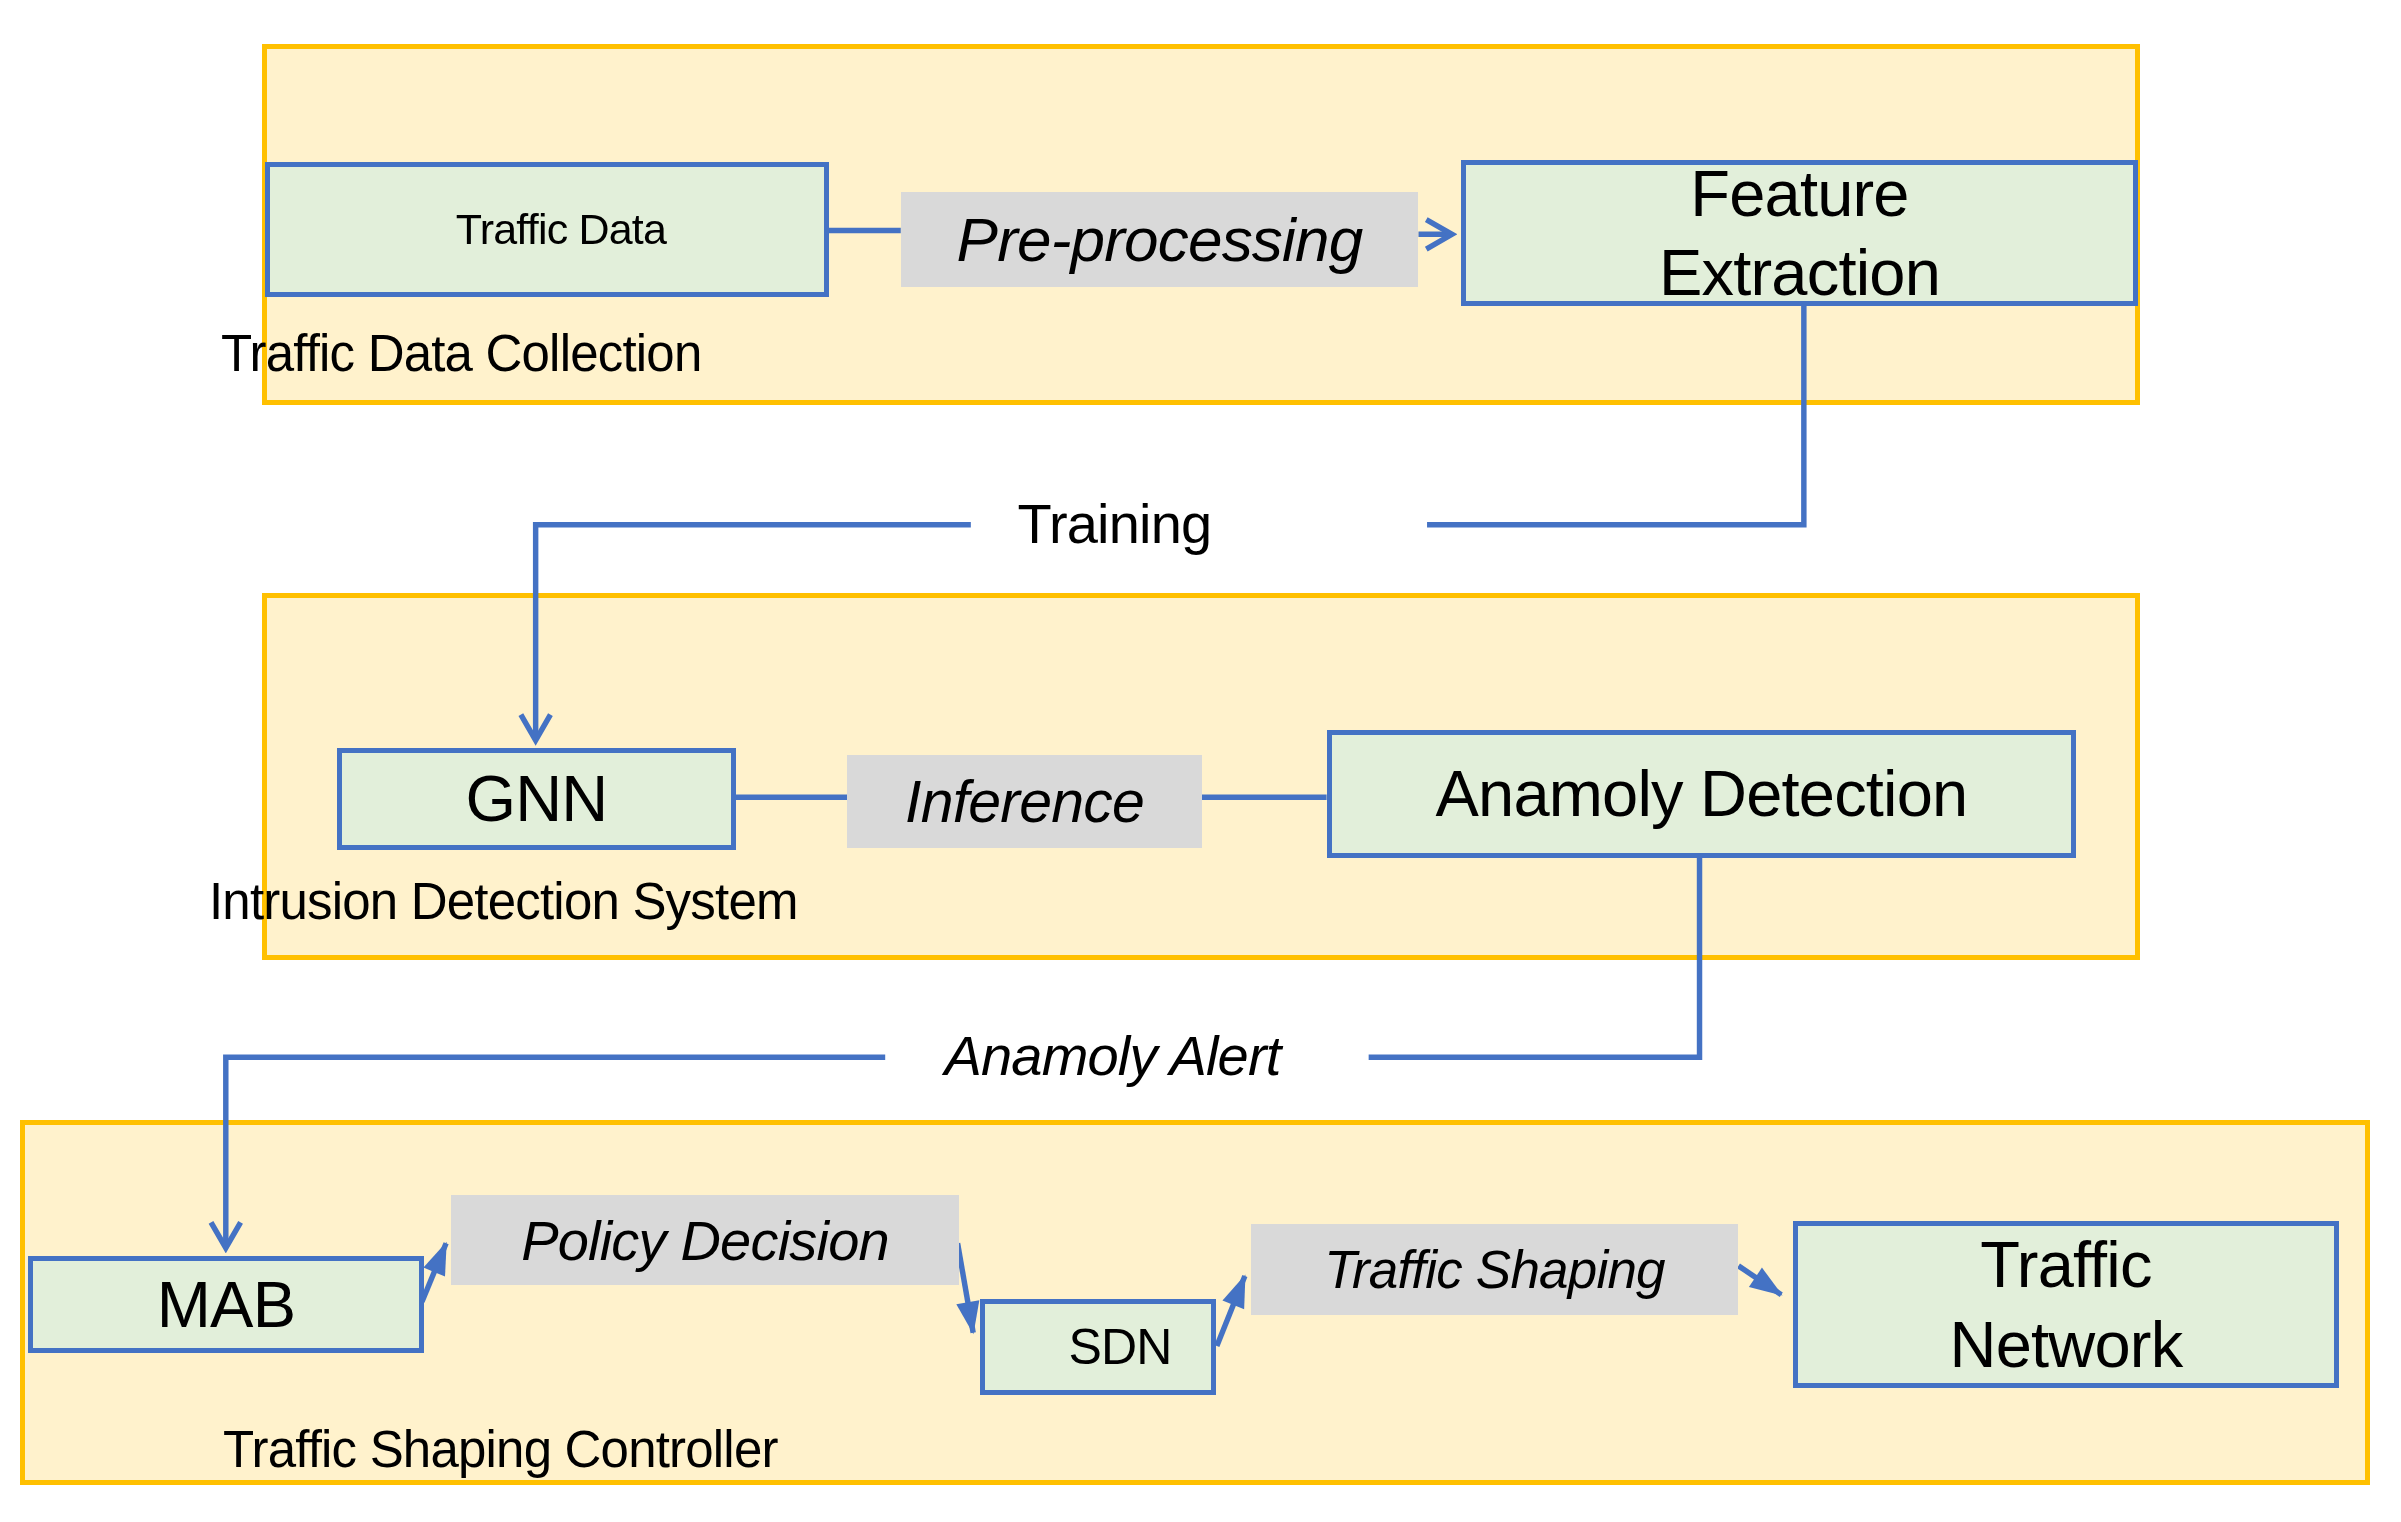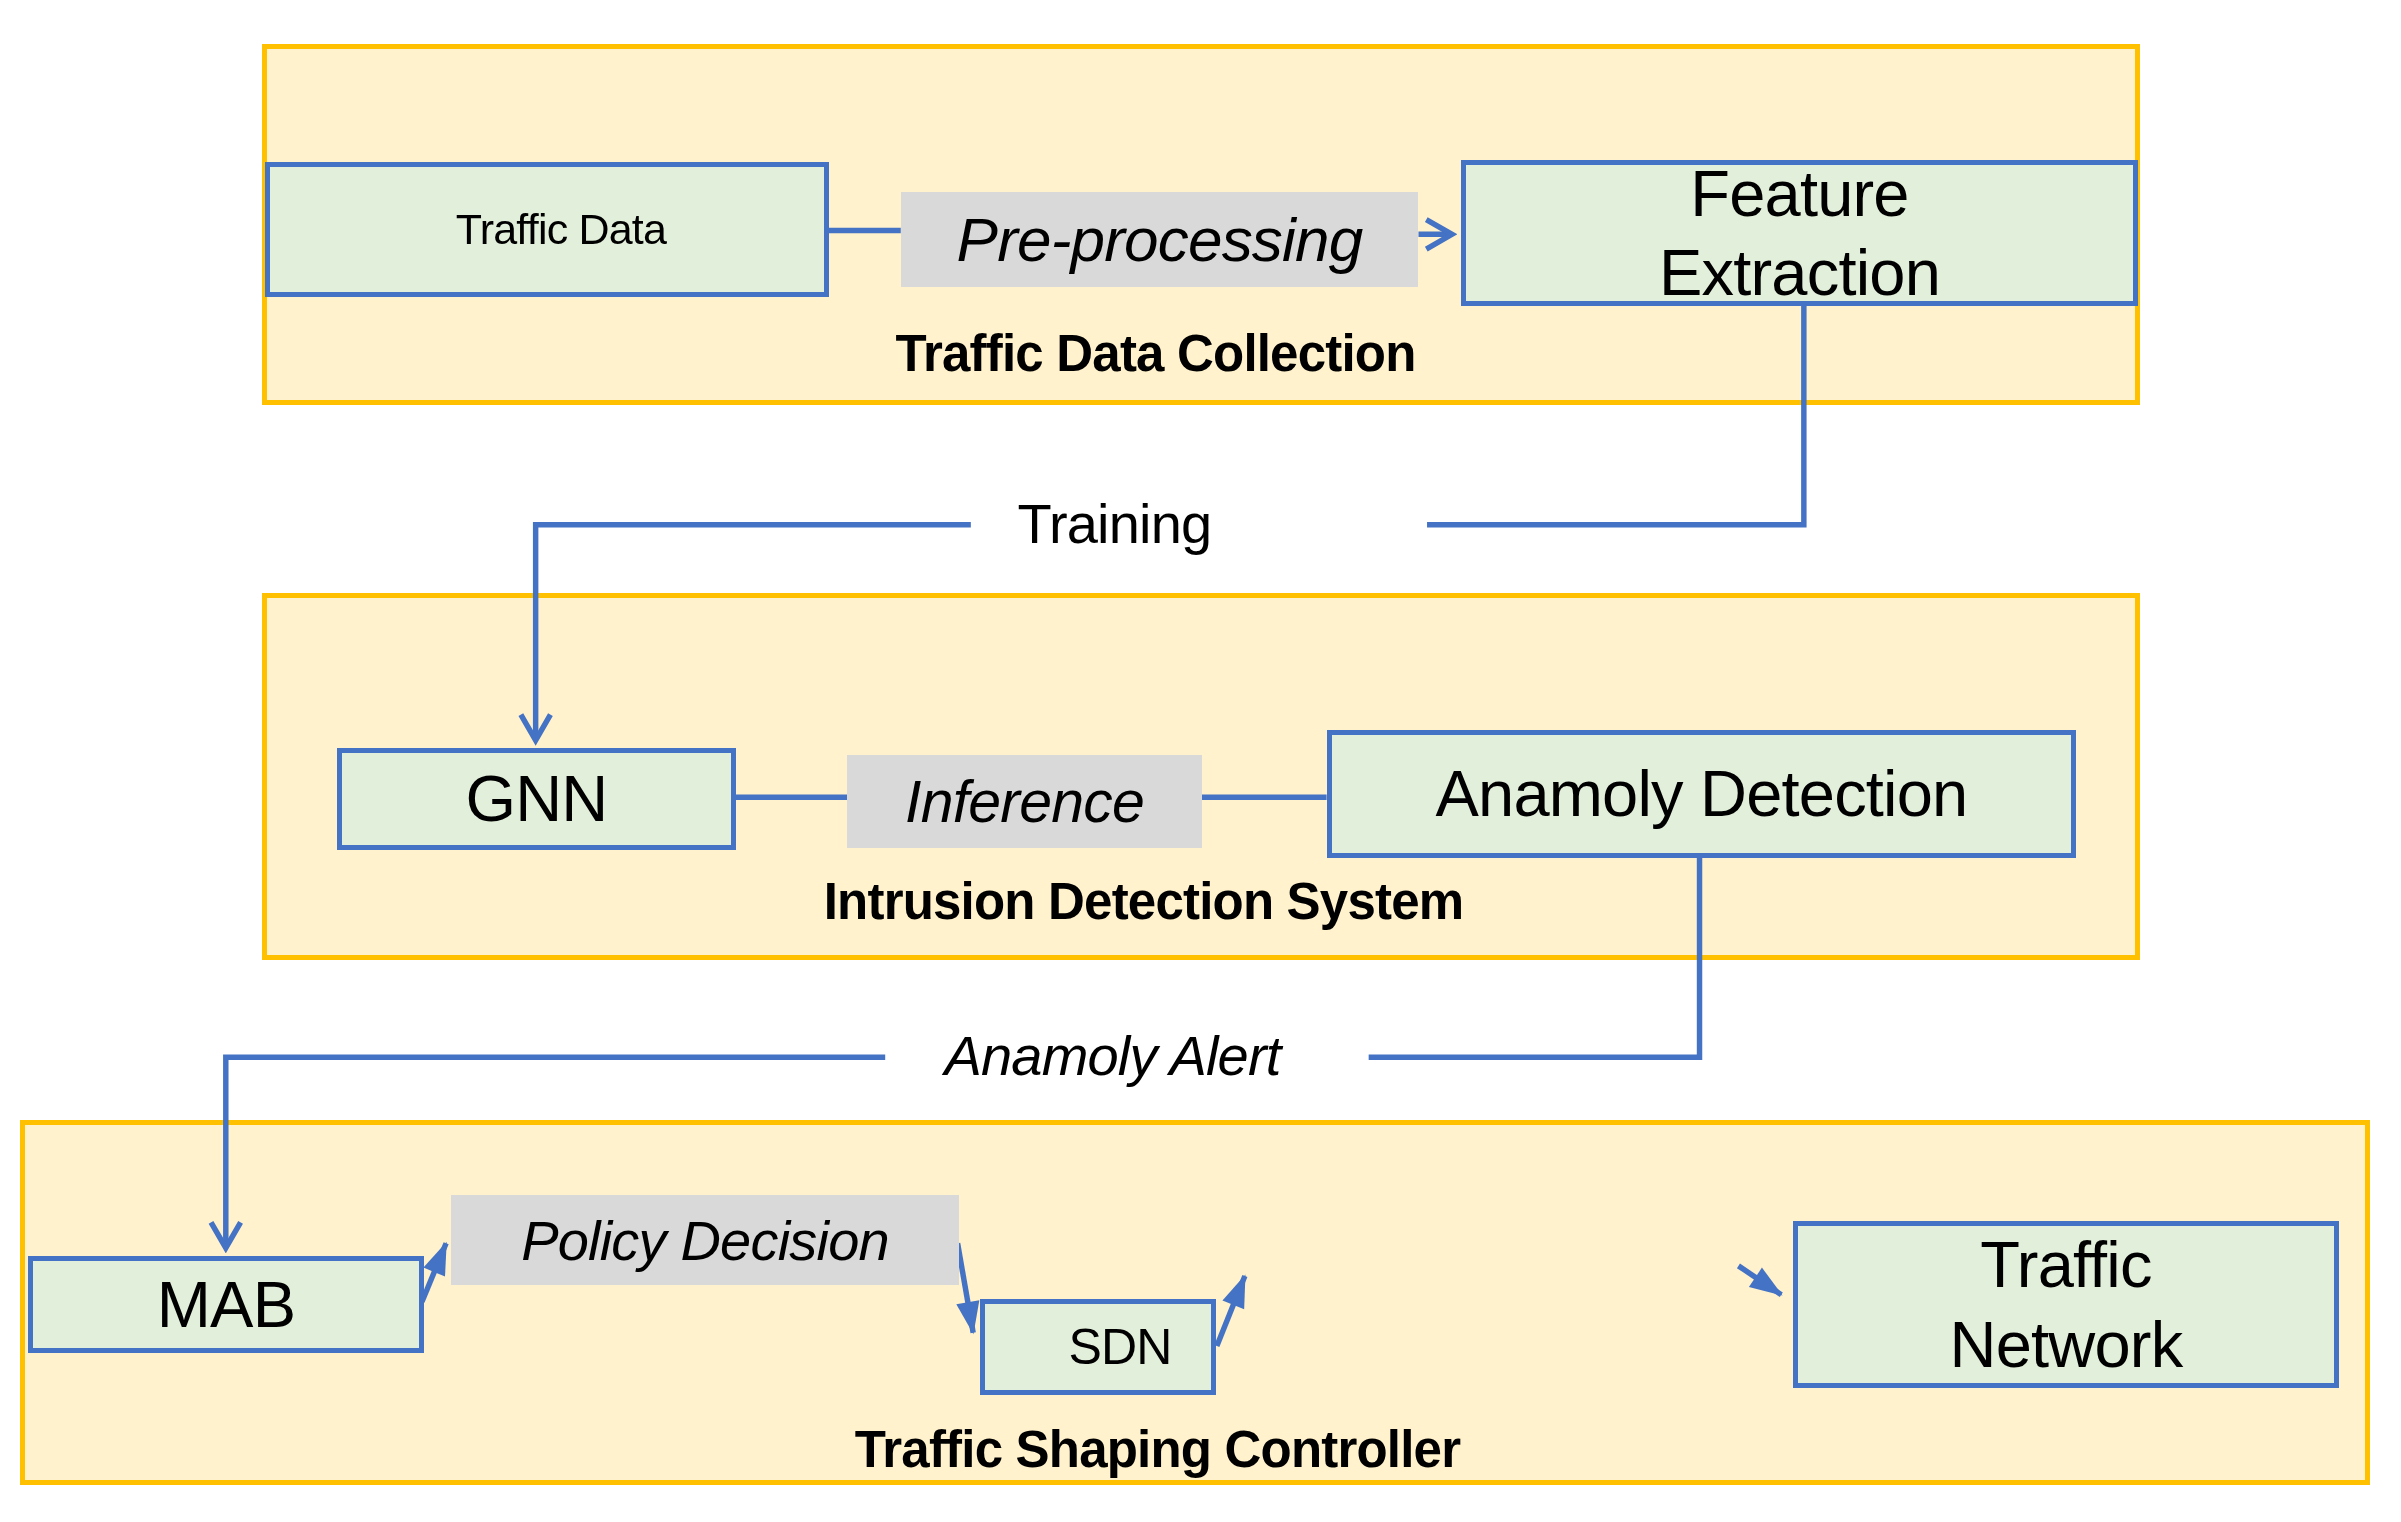--- a/index.html
+++ b/index.html
@@ -56,25 +56,24 @@
     white-space: nowrap;
     font-style: italic;
   }
   #plabel-pre-processing  { left: 901px; top: 192px;  width: 517px; height: 95px; font-size: 62px; }
   #plabel-inference       { left: 847px; top: 755px;  width: 355px; height: 93px; font-size: 59px; }
   #plabel-policy-decision { left: 451px;  top: 1195px; width: 508px; height: 90px; font-size: 56px; }
   #plabel-traffic-shaping { left: 1251px; top: 1224px; width: 487px; height: 91px; font-size: 53px; }
 
   .section-title {
     position: absolute;
-    font-weight: bold;
+    font-weight: normal;
     font-size: 51px;
     line-height: 56px;
     letter-spacing: -0.8px;
-    text-align: center;
     white-space: nowrap;
   }
   #title-collection { left: 221px; width: 1869px; top: 326px; }
   #title-ids        { left: 209px; width: 1869px; top: 874px; }
   #title-controller { left: 223px; width: 1869px; top: 1422px; }
 
   .flow-label {
     position: absolute;
     font-size: 56px;
     letter-spacing: -0.8px;
@@ -157,20 +156,23 @@
 
   <div class="plabel" id="plabel-pre-processing">
     <span>Pre-processing</span>
   </div>
   <div class="plabel" id="plabel-inference">
     <span>Inference</span>
   </div>
   <div class="plabel" id="plabel-policy-decision">
     <span>Policy Decision</span>
   </div>
+  <div class="plabel" id="plabel-traffic-shaping">
+    <span>Traffic Shaping</span>
+  </div>
 
   <div class="section-title" id="title-collection">Traffic Data Collection</div>
   <div class="section-title" id="title-ids">Intrusion Detection System</div>
   <div class="section-title" id="title-controller">Traffic Shaping Controller</div>
 
   <div class="flow-label" id="flow-label-training">Training</div>
   <div class="flow-label" id="flow-label-anamoly-alert">Anamoly Alert</div>
 
 </div>
 

